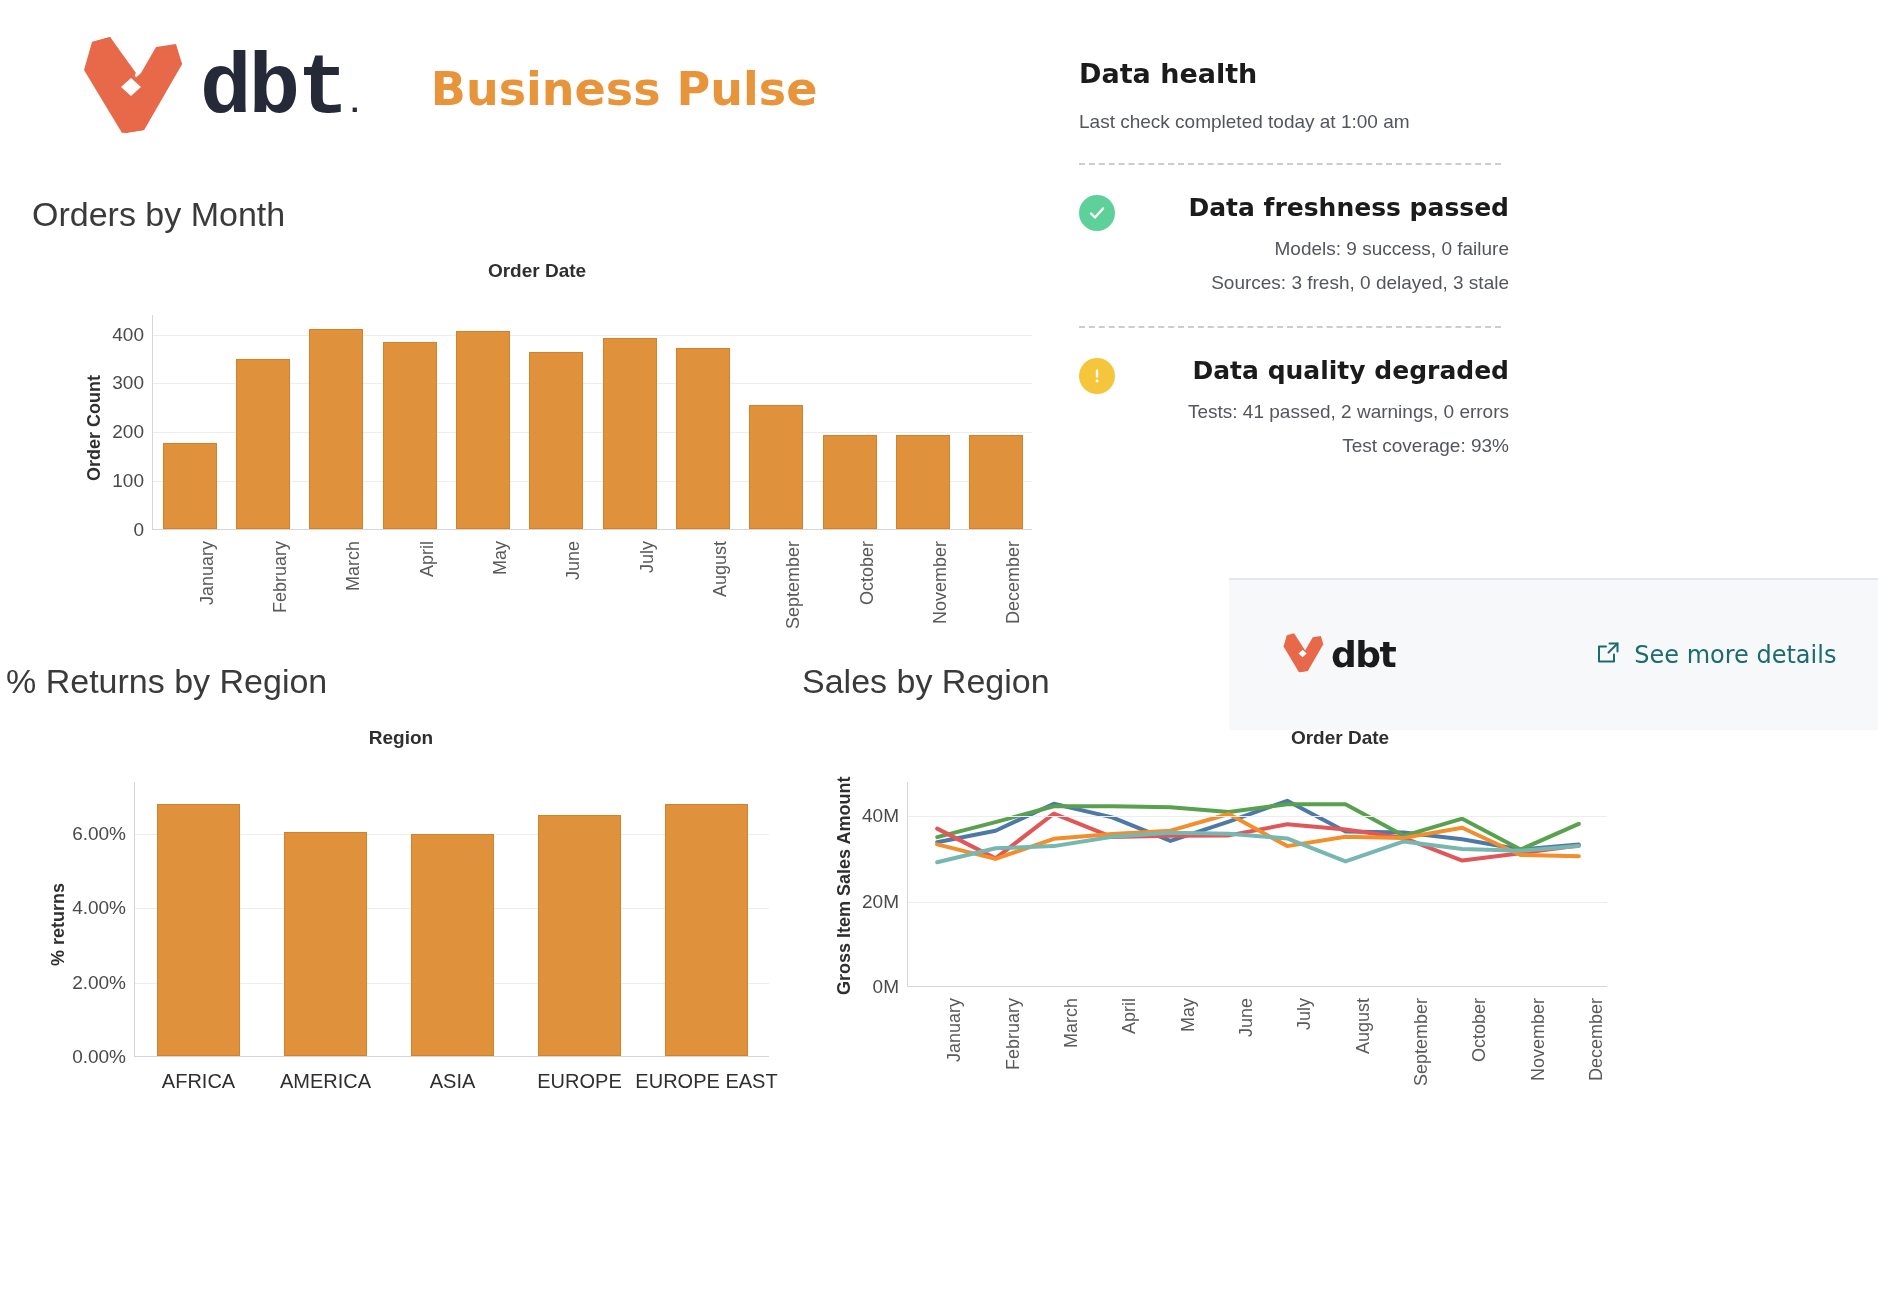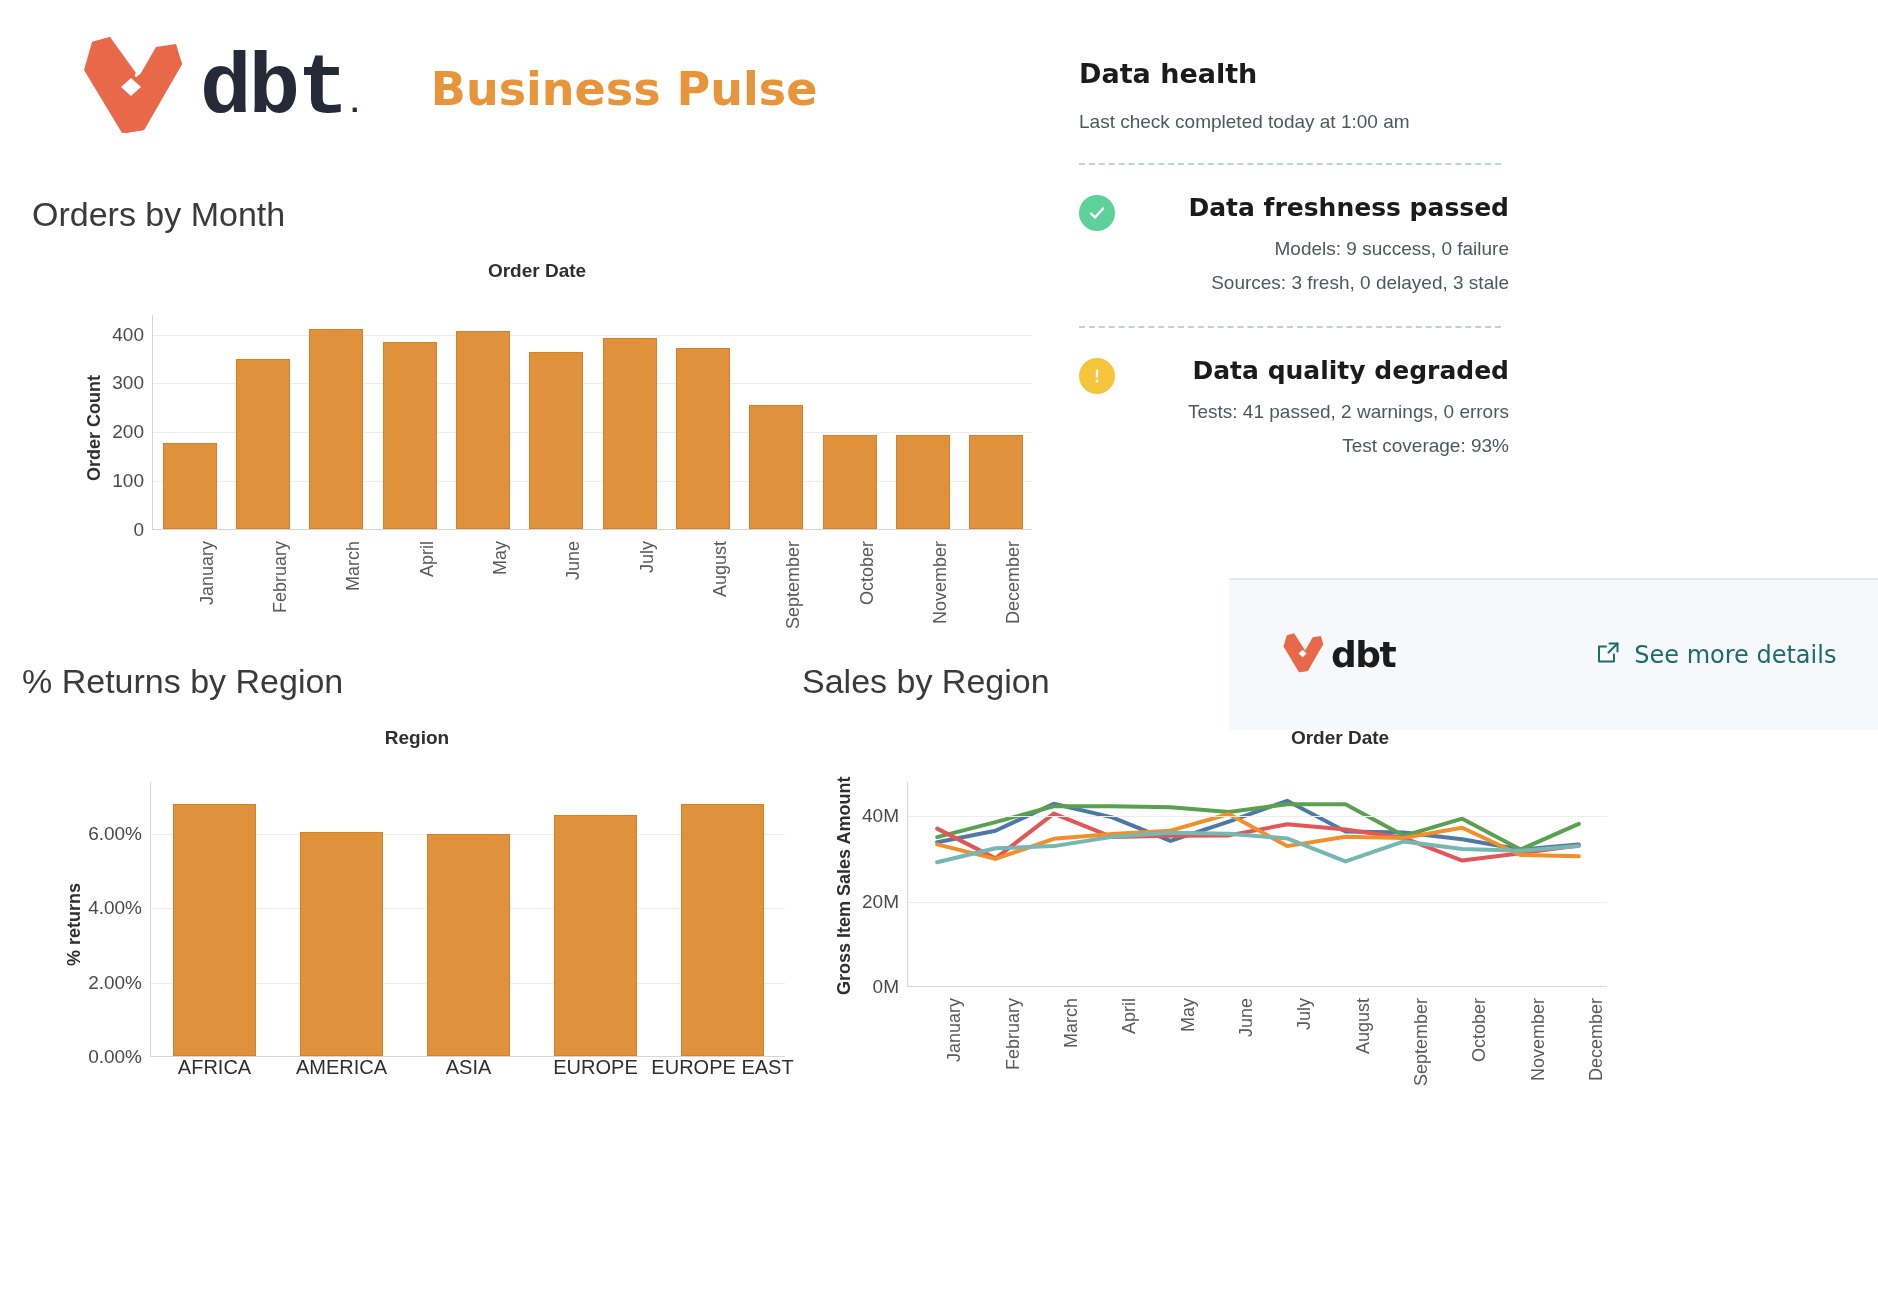--- a/index.html
+++ b/index.html
@@ -70,25 +70,25 @@
     background: #E0913C; border: 1px solid #D4822A;
   }
   .xtick-rot {
     position: absolute; top: 100%;
     font-size: 18px; color: #5A5A5A;
     transform-origin: left top; transform: rotate(-90deg) translate(-100%, 0);
     white-space: nowrap;
   }
 
   
-  #returns-panel { position: absolute; left: 22px; top: 662px; width: 790px; }
+  #returns-panel { position: absolute; left: 6px; top: 662px; width: 790px; }
   #returns-title { margin: 0 0 26px 0; }
   #returns-chart { position: relative; width: 790px; height: 390px; }
   .xtick-flat {
-    position: absolute; top: 100%; 
+    position: absolute; top: 100%; margin-top: 14px;
     font-size: 20px; color: #2F2F2F; text-align: right;
     transform: translateX(-50%); white-space: nowrap;
   }
 
   
   #sales-panel { position: absolute; left: 802px; top: 662px; width: 1076px; }
   #sales-title { margin: 0 0 26px 0; }
   #sales-chart { position: relative; width: 1076px; height: 400px; }
   #sales-svg { position: absolute; left: 0; top: 0; }
 

